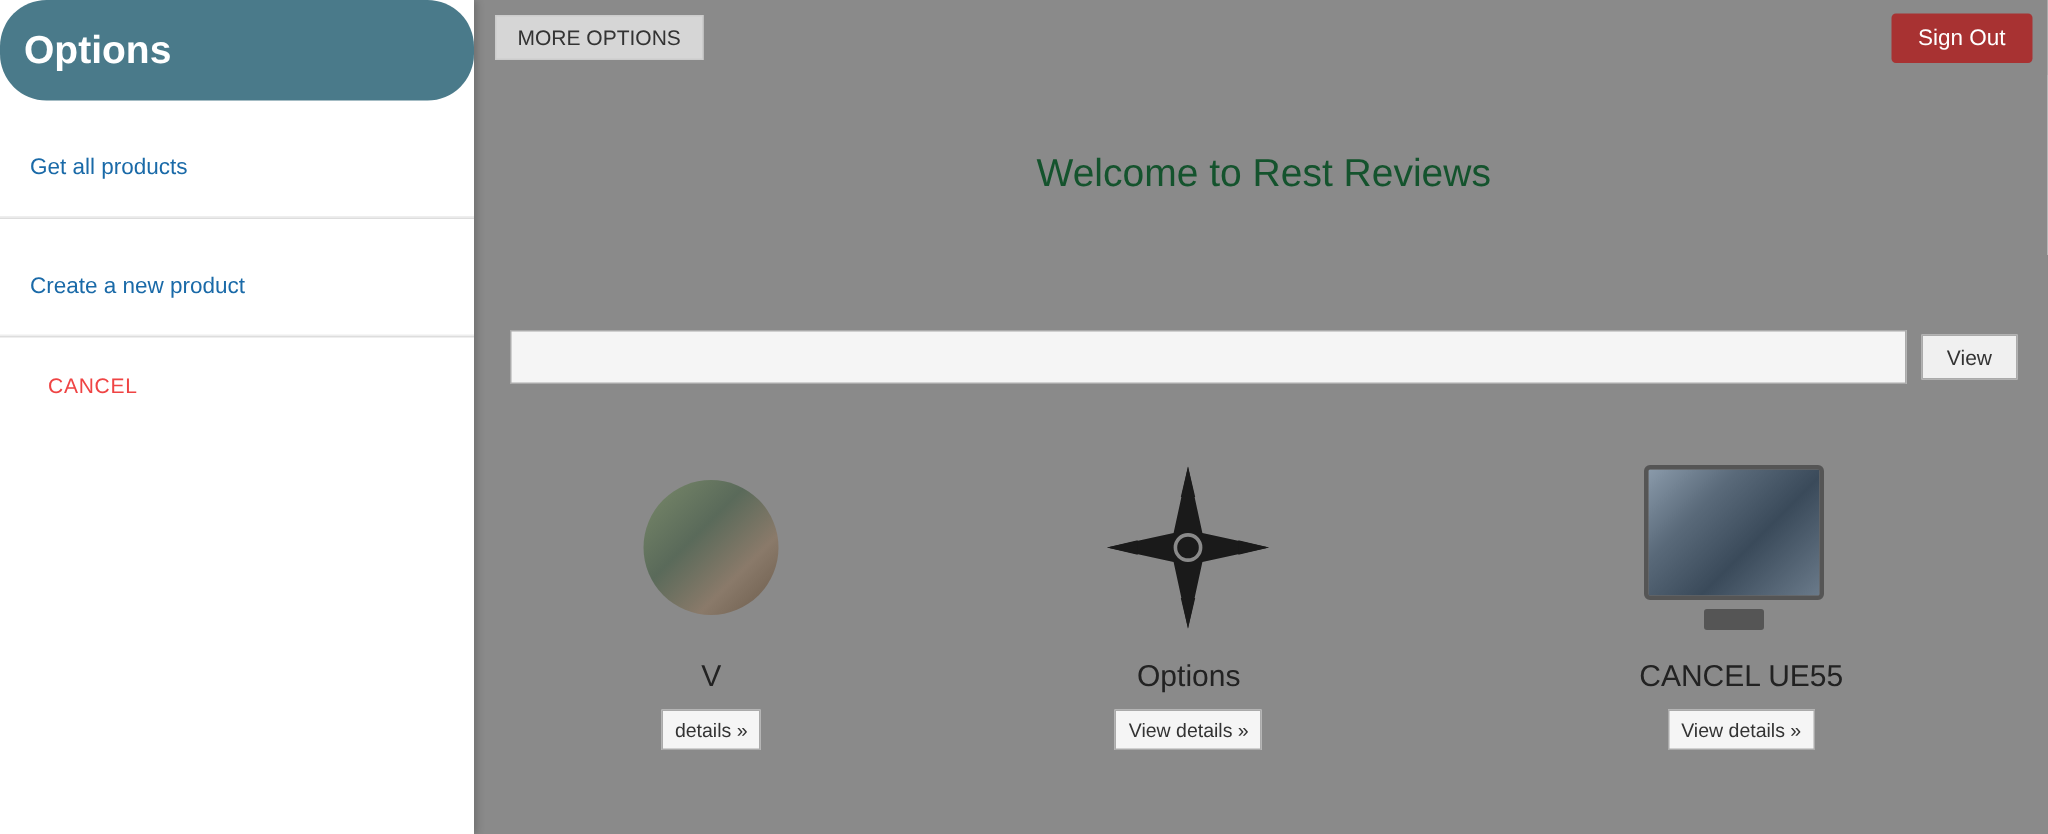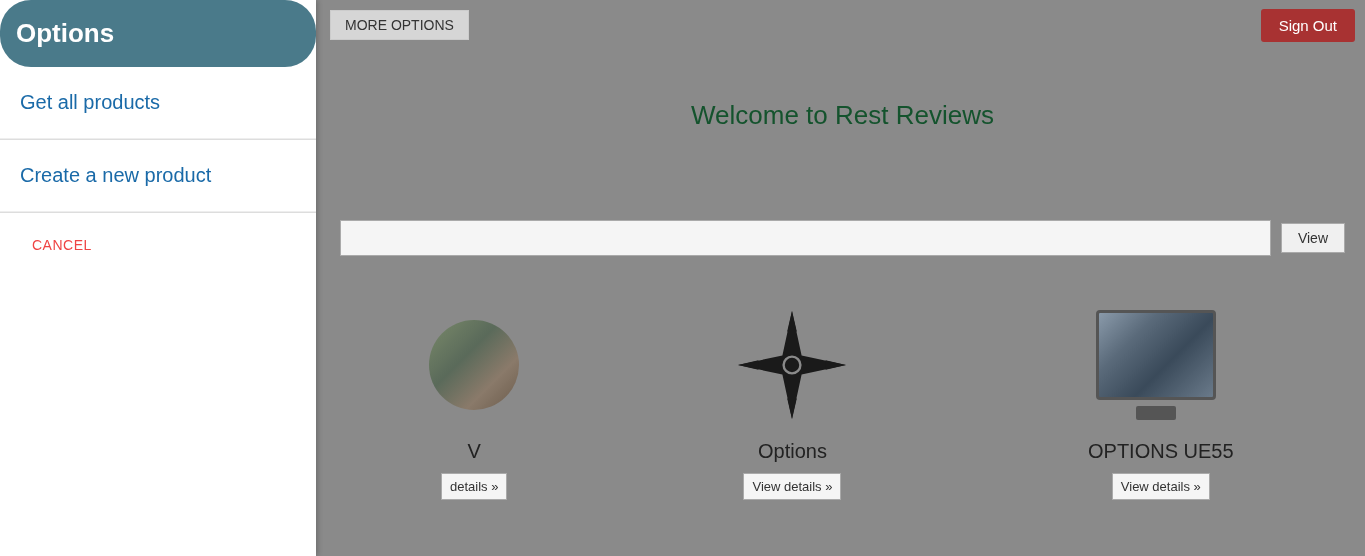--- a/index.html
+++ b/index.html
@@ -170,24 +170,25 @@
     }
 
     .sidebar-divider {
       border: none;
       border-top: 1px solid #ddd;
       margin: 0;
     }
 
     .sidebar-item {
       padding: 24px 20px;
-      font-size: 20px;
+      font-size: 15px;
       color: #1a6aa8;
       cursor: pointer;
       border-bottom: 1px solid #eee;
+      margin-top: 12px;
     }
 
     .sidebar-cancel {
       padding: 24px 32px;
       font-size: 14px;
       color: #ef4444;
       cursor: pointer;
       letter-spacing: 0.5px;
     }
 
@@ -277,21 +278,21 @@
     <button class="view-details-btn">View details »</button>
   </div>
 
   <div class="product-card">
     <div class="product-image">
       <div class="tv-img">
         <div class="tv-screen"></div>
         <div class="tv-stand"></div>
       </div>
     </div>
-    <div class="product-name">OPTIONS UE55</div>
+    <div class="product-name">CANCEL UE55</div>
     <button class="view-details-btn">View details »</button>
   </div>
 
 </div>
 
 <div class="sidebar">
   <div class="sidebar-header">Options</div>
 
   <div class="sidebar-item">Get all products</div>
 

